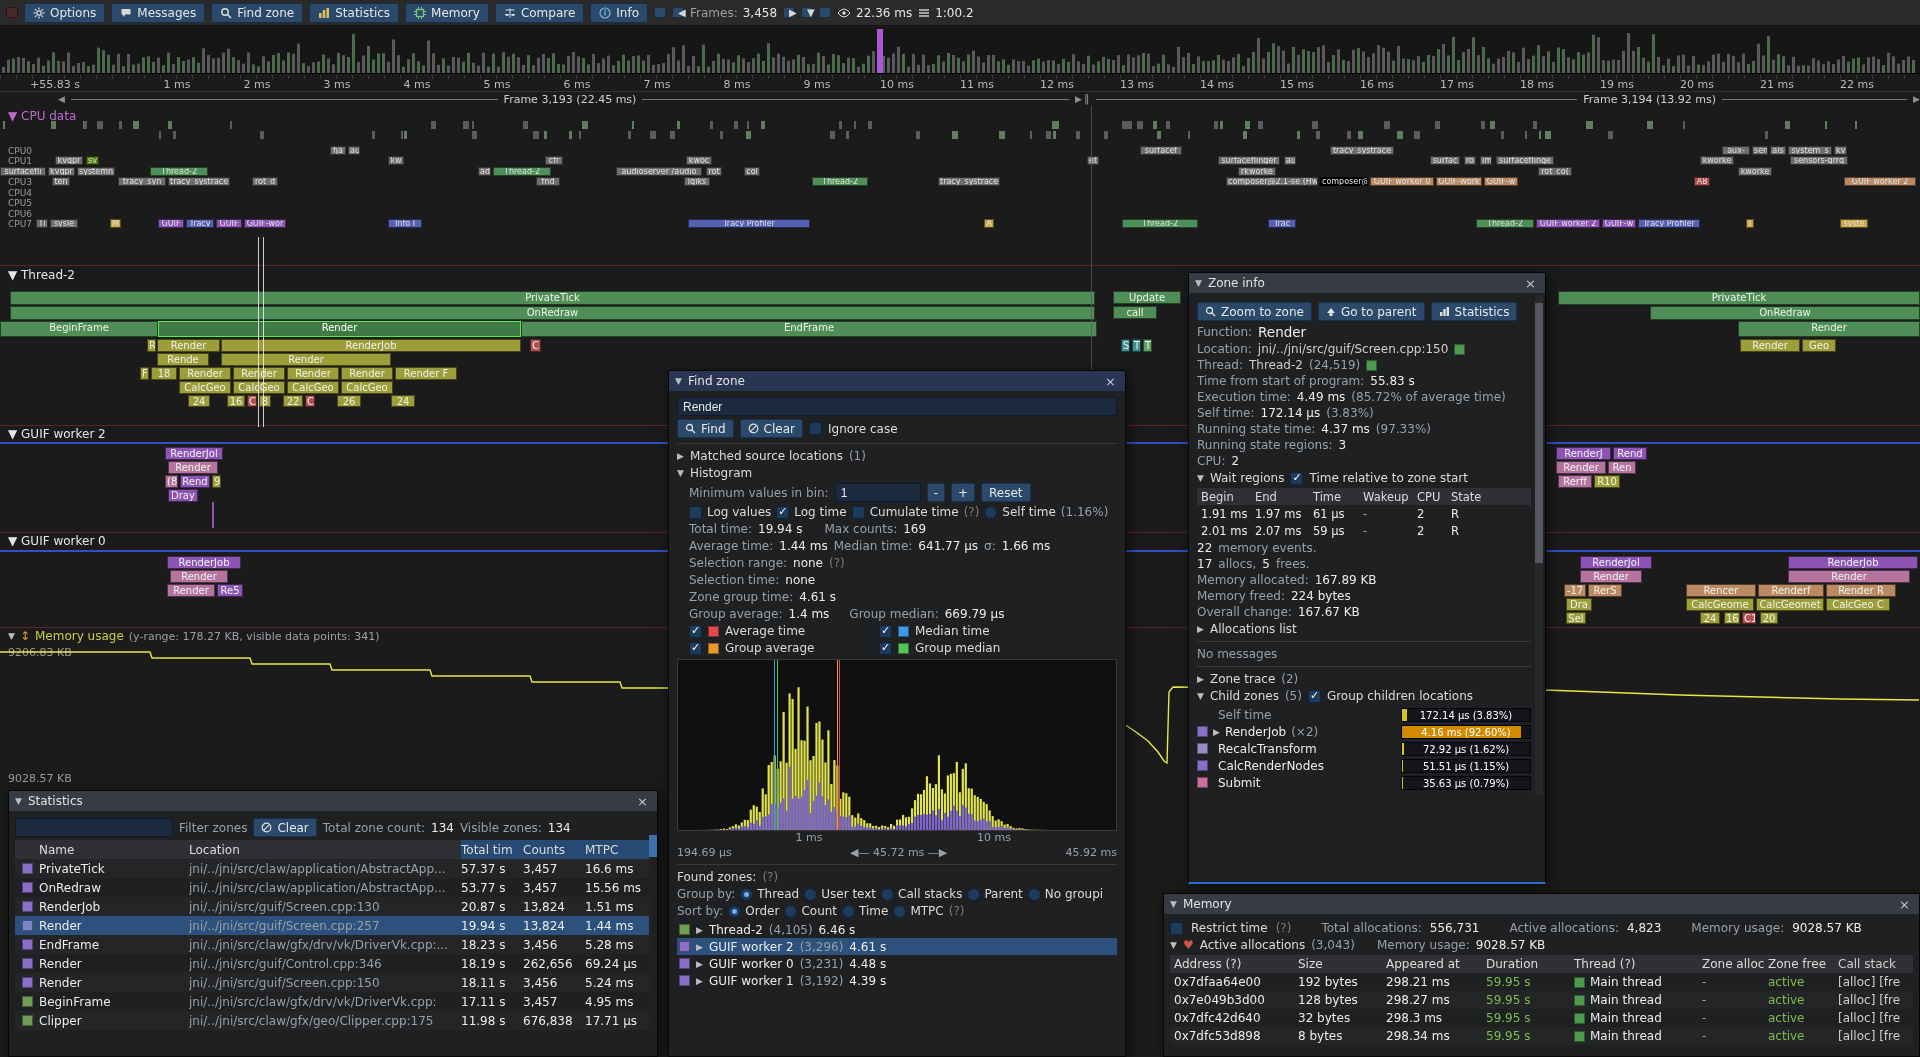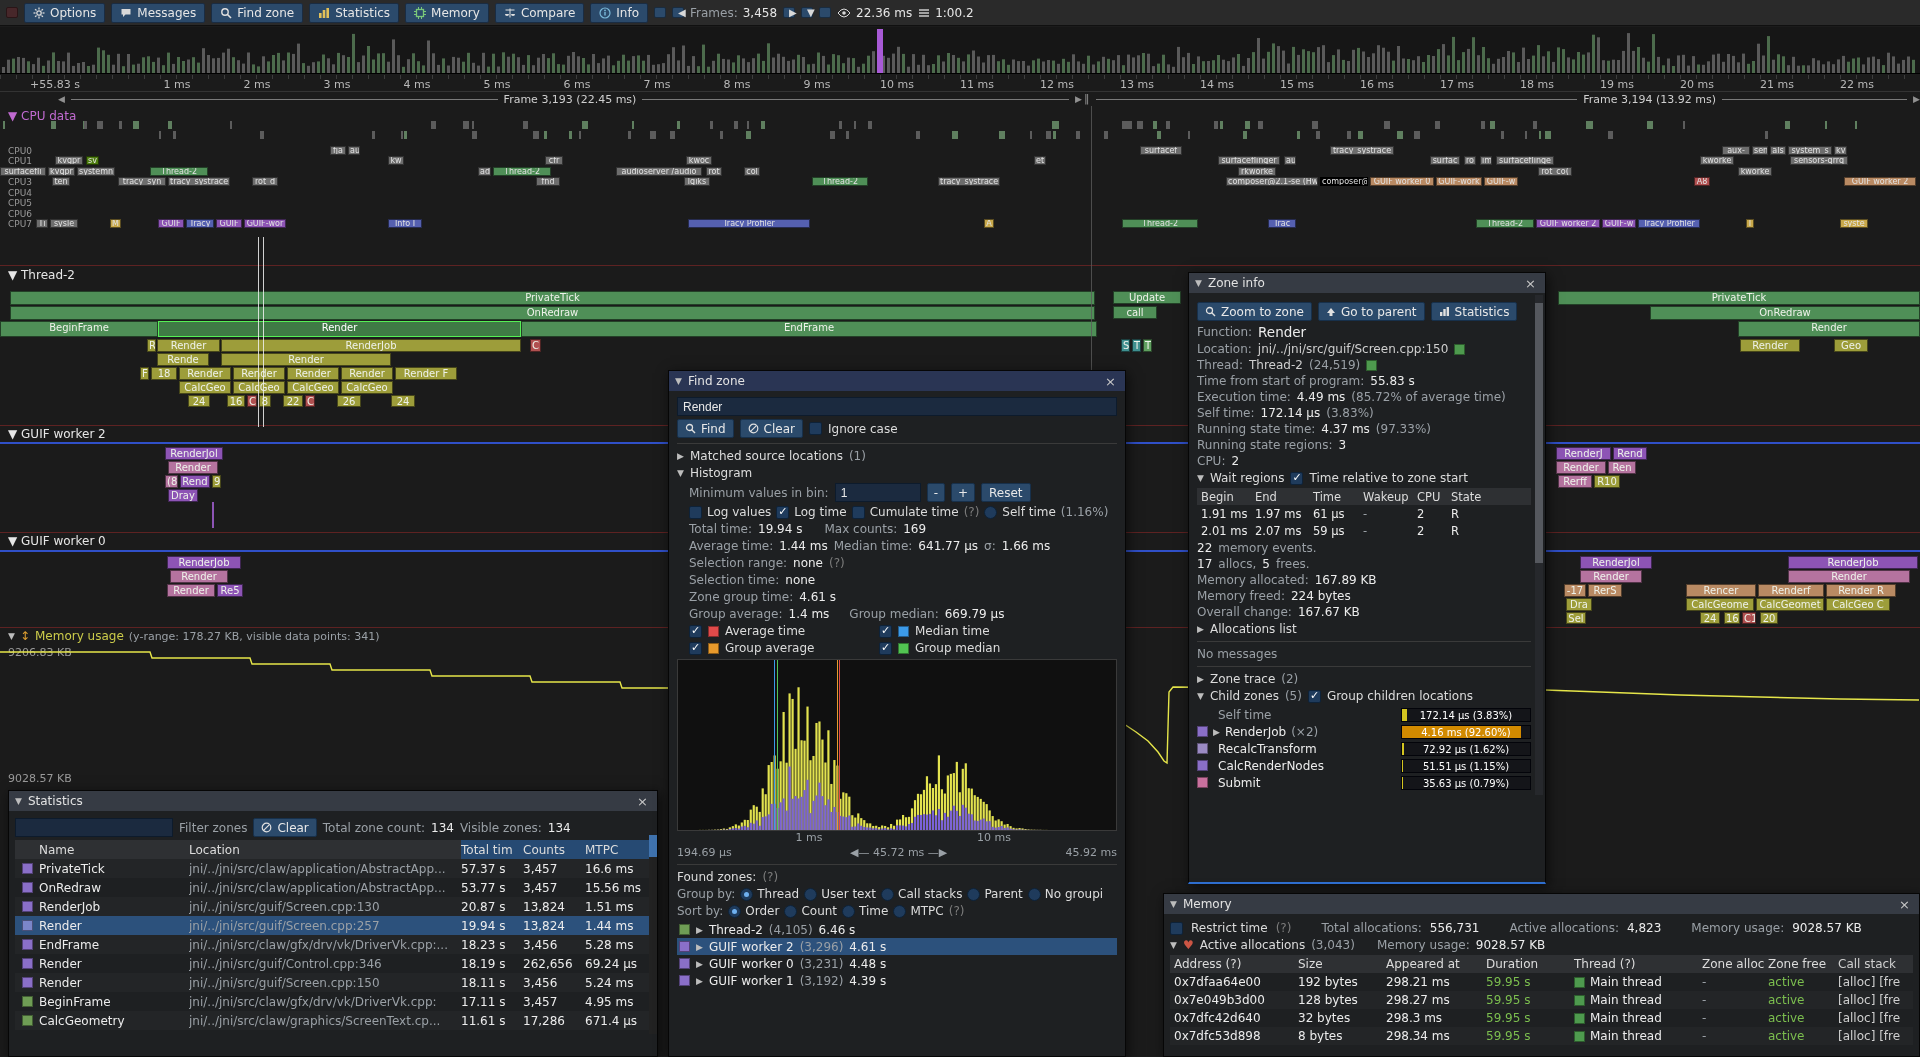--- a/index.html
+++ b/index.html
@@ -765,21 +765,21 @@
     <div class="tlzone s8" style="left: 1722px; top: 146px; width: 28px; height: 9px; background: rgb(109, 109, 109);">aux-</div>
     <div class="tlzone s8" style="left: 1752px; top: 146px; width: 16px; height: 9px; background: rgb(109, 109, 109);">sen</div>
     <div class="tlzone s8" style="left: 1770px; top: 146px; width: 16px; height: 9px; background: rgb(109, 109, 109);">als</div>
     <div class="tlzone s8" style="left: 1788px; top: 146px; width: 44px; height: 9px; background: rgb(109, 109, 109);">system_s</div>
     <div class="tlzone s8" style="left: 1834px; top: 146px; width: 13px; height: 9px; background: rgb(109, 109, 109);">kv</div>
     <div class="tlzone s8" style="left: 55px; top: 156px; width: 28px; height: 9px; background: rgb(109, 109, 109);">kvgpr</div>
     <div class="tlzone s8" style="left: 86px; top: 156px; width: 13px; height: 9px; background: #4d7c0f;">sv</div>
     <div class="tlzone s8" style="left: 388px; top: 156px; width: 16px; height: 9px; background: rgb(109, 109, 109);">kw</div>
     <div class="tlzone s8" style="left: 545px; top: 156px; width: 18px; height: 9px; background: rgb(109, 109, 109);">cfr</div>
     <div class="tlzone s8" style="left: 686px; top: 156px; width: 26px; height: 9px; background: rgb(109, 109, 109);">kwoc</div>
-    <div class="tlzone s8" style="left: 1034px; top: 156px; width: 12px; height: 9px; background: rgb(109, 109, 109);">et</div>
+    <div class="tlzone s8" style="left: 1087px; top: 156px; width: 12px; height: 9px; background: rgb(109, 109, 109);">et</div>
     <div class="tlzone s8" style="left: 1218px; top: 156px; width: 62px; height: 9px; background: rgb(109, 109, 109);">surfaceflinger</div>
     <div class="tlzone s8" style="left: 1284px; top: 156px; width: 12px; height: 9px; background: rgb(109, 109, 109);">au</div>
     <div class="tlzone s8" style="left: 1430px; top: 156px; width: 30px; height: 9px; background: rgb(109, 109, 109);">surfac</div>
     <div class="tlzone s8" style="left: 1464px; top: 156px; width: 12px; height: 9px; background: rgb(109, 109, 109);">ro</div>
     <div class="tlzone s8" style="left: 1480px; top: 156px; width: 12px; height: 9px; background: rgb(109, 109, 109);">im</div>
     <div class="tlzone s8" style="left: 1496px; top: 156px; width: 58px; height: 9px; background: rgb(109, 109, 109);">surfaceflinge</div>
     <div class="tlzone s8" style="left: 1700px; top: 156px; width: 34px; height: 9px; background: rgb(109, 109, 109);">kworke</div>
     <div class="tlzone s8" style="left: 1790px; top: 156px; width: 58px; height: 9px; background: rgb(109, 109, 109);">sensors-grrq</div>
     <div class="tlzone s8" style="left: 0px; top: 167px; width: 46px; height: 9px; background: rgb(109, 109, 109);">surfacefli</div>
     <div class="tlzone s8" style="left: 48px; top: 167px; width: 27px; height: 9px; background: rgb(109, 109, 109);">kvgpr</div>
@@ -837,21 +837,21 @@
     <div class="tlzone" style="left: 521px; top: 321px; width: 576px; height: 16px;">EndFrame</div>
     <div class="tlzone" style="left: 1738px; top: 321px; width: 182px; height: 16px;">Render</div>
     <div class="tlzone" style="left: 1121px; top: 339px; width: 9px; height: 13px; background: rgb(63, 143, 143);">S</div>
     <div class="tlzone" style="left: 1132px; top: 339px; width: 9px; height: 13px; background: rgb(63, 143, 143);">T</div>
     <div class="tlzone" style="left: 1143px; top: 339px; width: 9px; height: 13px; background: rgb(95, 159, 95);">T</div>
     <div class="tlzone" style="left: 147px; top: 339px; width: 9px; height: 13px; background: rgb(157, 157, 58);">R</div>
     <div class="tlzone" style="left: 157px; top: 339px; width: 63px; height: 13px; background: rgb(157, 157, 58);">Render</div>
     <div class="tlzone" style="left: 221px; top: 339px; width: 300px; height: 13px; background: rgb(157, 157, 58);">RenderJob</div>
     <div class="tlzone" style="left: 530px; top: 339px; width: 11px; height: 13px; background: rgb(176, 80, 80);">C</div>
     <div class="tlzone" style="left: 1740px; top: 339px; width: 60px; height: 13px; background: rgb(157, 157, 58);">Render</div>
-    <div class="tlzone" style="left: 1802px; top: 339px; width: 34px; height: 13px; background: rgb(157, 157, 58); margin-left: 32px;">Geo</div>
+    <div class="tlzone" style="left: 1802px; top: 339px; width: 34px; height: 13px; background: rgb(157, 157, 58);">Geo</div>
     <div class="tlzone" style="left: 157px; top: 353px; width: 52px; height: 13px; background: rgb(157, 157, 58);">Rende</div>
     <div class="tlzone" style="left: 221px; top: 353px; width: 170px; height: 13px; background: rgb(157, 157, 58);">Render</div>
     <div class="tlzone" style="left: 140px; top: 367px; width: 9px; height: 13px; background: rgb(157, 157, 58);">F</div>
     <div class="tlzone" style="left: 151px; top: 367px; width: 26px; height: 13px; background: rgb(157, 157, 58);">18</div>
     <div class="tlzone" style="left: 179px; top: 367px; width: 52px; height: 13px; background: rgb(157, 157, 58);">Render</div>
     <div class="tlzone" style="left: 233px; top: 367px; width: 52px; height: 13px; background: rgb(157, 157, 58);">Render</div>
     <div class="tlzone" style="left: 287px; top: 367px; width: 52px; height: 13px; background: rgb(157, 157, 58);">Render</div>
     <div class="tlzone" style="left: 341px; top: 367px; width: 52px; height: 13px; background: rgb(157, 157, 58);">Render</div>
     <div class="tlzone" style="left: 395px; top: 367px; width: 62px; height: 13px; background: rgb(157, 157, 58);">Render F</div>
     <div class="tlzone" style="left: 179px; top: 381px; width: 52px; height: 13px; background: rgb(157, 157, 58);">CalcGeo</div>
@@ -1032,25 +1032,25 @@
         <span class="c-name val">BeginFrame</span>
         <span class="c-loc lbl">jni/../jni/src/claw/gfx/drv/vk/DriverVk.cpp:</span>
         <span class="c-tot val">17.11 s</span>
         <span class="c-cnt val">3,457</span>
         <span class="c-mtpc val">4.95 ms</span>
       </div>
       <div class="tr">
         <span class="c-sq">
           <span class="sq" style="background: rgb(111, 157, 85);"></span>
         </span>
-        <span class="c-name val">CalcGeometry</span>
-        <span class="c-loc lbl">jni/../jni/src/claw/graphics/ScreenText.cp...</span>
-        <span class="c-tot val">11.61 s</span>
-        <span class="c-cnt val">17,286</span>
-        <span class="c-mtpc val">671.4 μs</span>
+        <span class="c-name val">Clipper</span>
+        <span class="c-loc lbl">jni/../jni/src/claw/gfx/geo/Clipper.cpp:175</span>
+        <span class="c-tot val">11.98 s</span>
+        <span class="c-cnt val">676,838</span>
+        <span class="c-mtpc val">17.71 μs</span>
       </div>
     <div class="scrtrack" style="right:0;top:24px;bottom:0;background:#222">
         <div class="scrthumb" style="top:0;height:22px;background:#3f72ad"></div>
       </div>
   </div>
 </div>
 
 <div class="win" id="win-fz" style="left:668px;top:370px;width:458px;height:687px">
   <div class="win-title">
     <span class="tri">▼</span>

